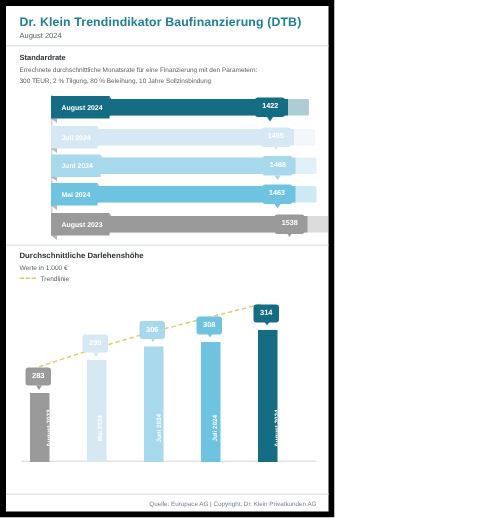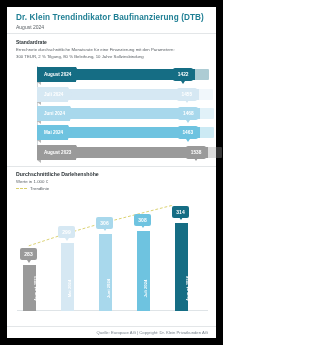--- a/index.html
+++ b/index.html
@@ -6,21 +6,21 @@
   html, body { width:223px; height:345px; }
   body {
     font-family:"Liberation Sans", sans-serif;
     background:#ffffff;
     color:#3c3c3c;
     overflow:hidden;
   }
   .page {
     position:relative;
     width:223px; height:345px;
-    border:7px solid #000000;
+    border:4px solid #000000;
     background:#fff;
   }
 
   
   .header {
     padding:6px 9px 3px 9px;
     border-bottom:1px solid #e3e6e8;
   }
   .title {
     font-size:8.2px;

